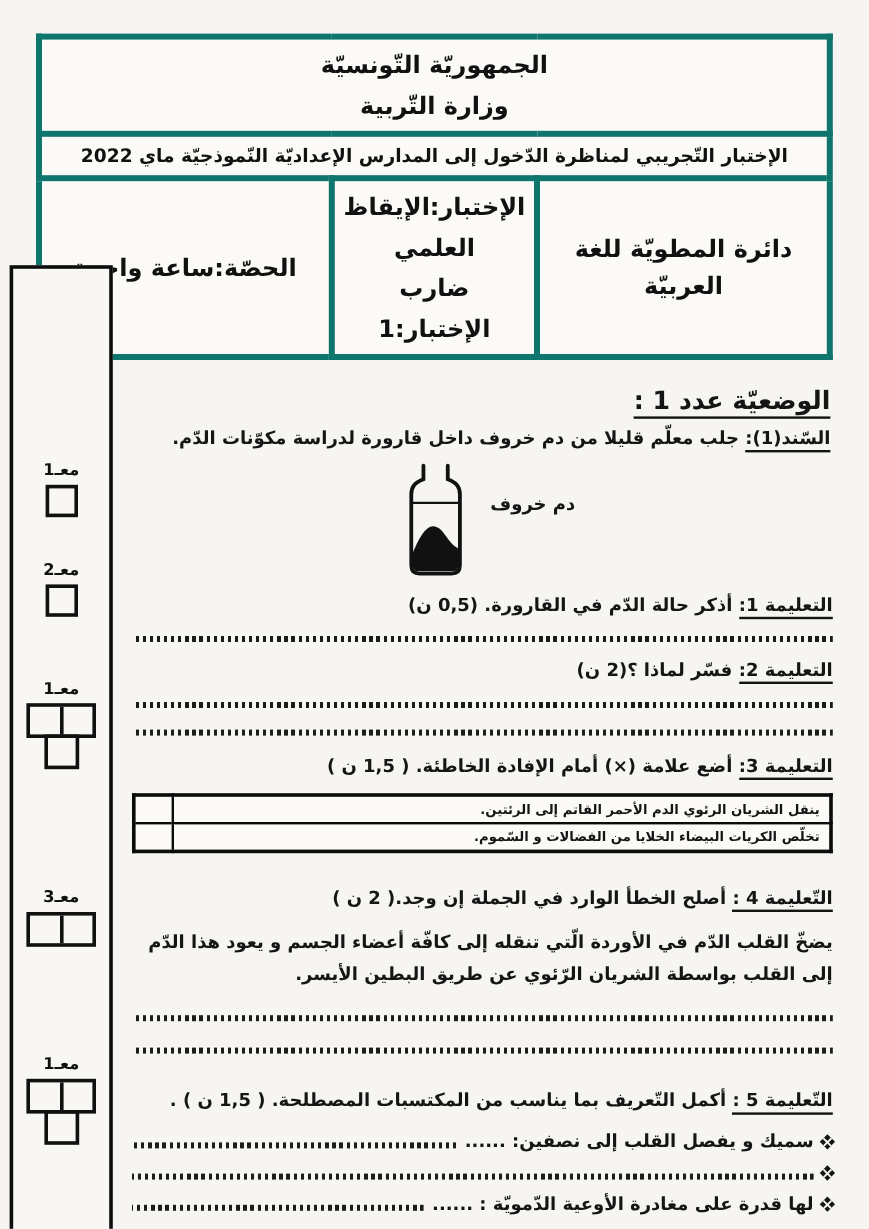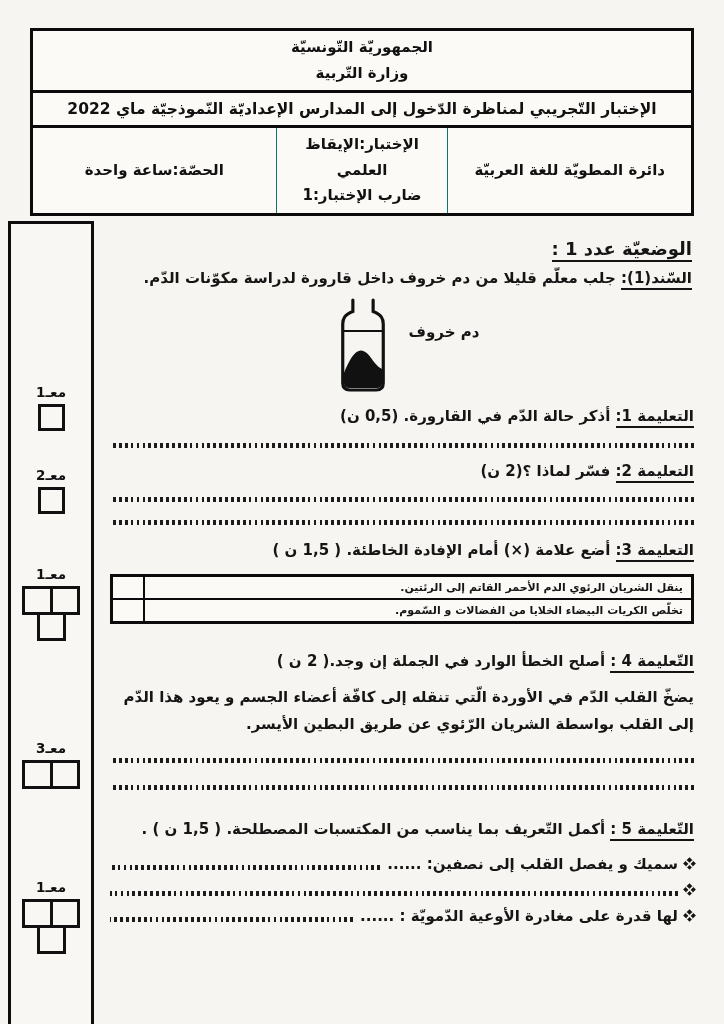--- a/index.html
+++ b/index.html
@@ -14,44 +14,44 @@
   .page { position: relative; width: 724px; height: 1024px; direction: rtl; }
 
   
   table.hdr {
     width: 664px; margin: 28px 30px 0;
     border-collapse: collapse;
     border: 3px solid #0b0b0b;
     background: #fbfaf7;
   }
   table.hdr td {
-    border: 1px solid #0f766e;
+    border: 5px solid #0f766e;
     text-align: center;
     font-weight: 700;
-    font-size: 15px;
+    font-size: 20px;
     padding: 4px 6px;
     line-height: 1.55;
   }
   td.two-line div { line-height: 1.7; }
   tr.session td { border-top: 3px solid #0b0b0b; border-bottom: 3px solid #0b0b0b; font-size: 15.5px; }
   td.w-right { width: 37%; }
   td.w-mid   { width: 26%; }
   td.w-left  { width: 37%; }
 
   
   .content {
     position: relative;
     margin: 0 30px 0 110px;  
     padding-top: 22px;
     font-size: 15px;
     font-weight: 700;
     color: #151515;
   }
   .ul { border-bottom: 2px solid #141414; padding-bottom: 1px; }
-  .situation-title { font-size: 18px; margin: 0 2px 8px 0; }
+  .situation-title { font-size: 21px; margin: 0 2px 8px 0; }
   .support-line { margin: 0 2px 2px 0; line-height: 1.5; }
 
   .figure-row {
     display: flex; justify-content: center; align-items: center;
     gap: 8px; height: 108px; margin: 2px 0 6px;
   }
   .figure-caption { font-size: 15px; margin-bottom: 26px; }
   .bottle-svg { display: block; }
 
   .qline { margin-top: 12px; line-height: 1.5; }

